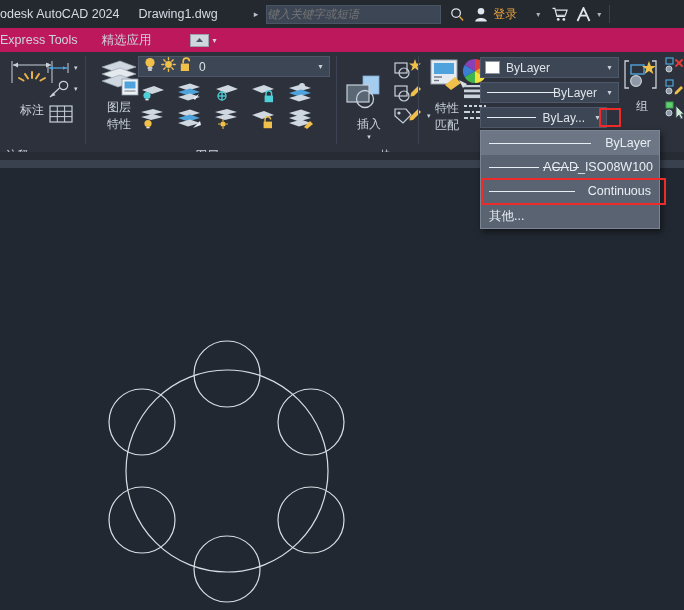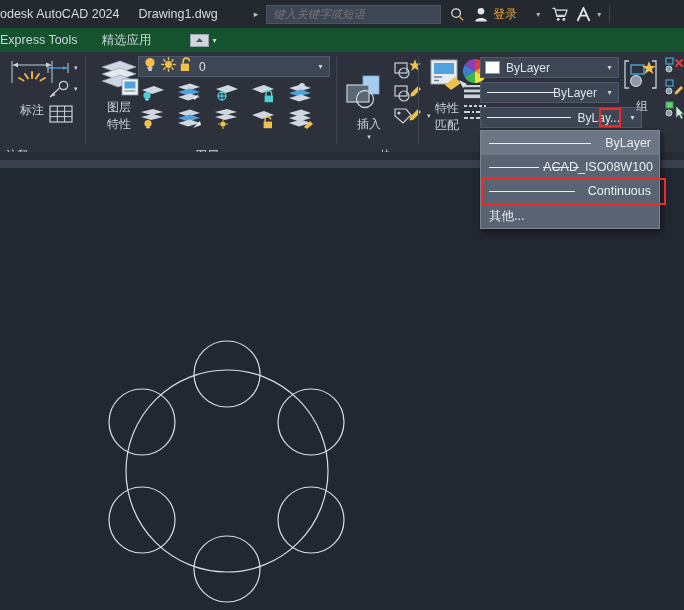--- a/index.html
+++ b/index.html
@@ -18,36 +18,36 @@
     position: absolute; left: 0; top: 0; width: 684px; height: 28px;
     background: #24282f;
     display: flex; align-items: center;
   }
   .tb-app-name { color: #d6dce5; font-size: 12.5px; margin-left: 0px; white-space: nowrap; }
   .tb-doc-name { color: #d6dce5; font-size: 12.5px; margin-left: 19px; white-space: nowrap; }
   .tb-caret { color: #b9c2cc; font-size: 9px; margin-left: 36px; }
   .tb-search {
     margin-left: 8px; width: 175px; height: 19px;
     background: #3d4654; border: 1px solid #4a5465;
-    display: flex; align-items: center; padding-left: 6px;
+    display: flex; align-items: center; 
   }
   .tb-search input {
     background: transparent; border: 0; outline: none; padding: 0;
     color: #9aa4b2; font-size: 11.5px; font-style: italic; width: 100%;
     font-family: "Liberation Sans", sans-serif;
   }
   .tb-icon { margin-left: 9px; display: flex; align-items: center; }
   .tb-login { color: #e8a33d; font-size: 12px; margin-left: 5px; }
   .tb-mini-caret { color: #aab3be; font-size: 8px; margin-left: 19px; }
   .tb-sep { width: 1px; height: 18px; background: #3a4150; margin-left: 8px; }
 
   
   .tabbar {
     position: absolute; left: 0; top: 28px; width: 684px; height: 24px;
-    background: #14532d; display: flex; align-items: center;
+    background: #be185d; display: flex; align-items: center;
   }
   .tab { color: #cdd4dd; font-size: 12.5px; white-space: nowrap; }
   .tab-1 { margin-left: 0px; }
   .tab-2 { margin-left: 24px; }
   .ribbon-min {
     margin-left: 38px; display: flex; align-items: center; gap: 4px;
   }
   .ribbon-min-btn {
     width: 19px; height: 13px; background: #cfd6de; border: 1px solid #9aa4b0;
     display: flex; align-items: center; justify-content: center;
@@ -475,21 +475,21 @@
         <span class="lbl">ByLayer</span>
         <span class="arrow">▾</span>
       </div>
 
       <div class="propfield" style="left:61px; top:30px; width:139px;">
         <span style="position:absolute; left:6px; right:62px; height:1px; background:#e9eef4;"></span>
         <span class="lbl right">ByLayer</span>
         <span class="arrow">▾</span>
       </div>
 
-      <div class="propfield" style="left:61px; top:55px; width:162px;">
+      <div class="propfield" style="left:61px; top:55px; width:127px;">
         <span style="position:absolute; left:6px; right:70px; height:1px; background:#e9eef4;"></span>
         <span class="lbl right">ByLay...</span>
         <span class="arrow">▾</span>
       </div>
 
       <div class="panel-label"></div>
     </div>
 
     <div class="panel" style="left:620px; width:64px;">
       <div class="bigbtn" style="left:2px; top:6px; width:40px;">

